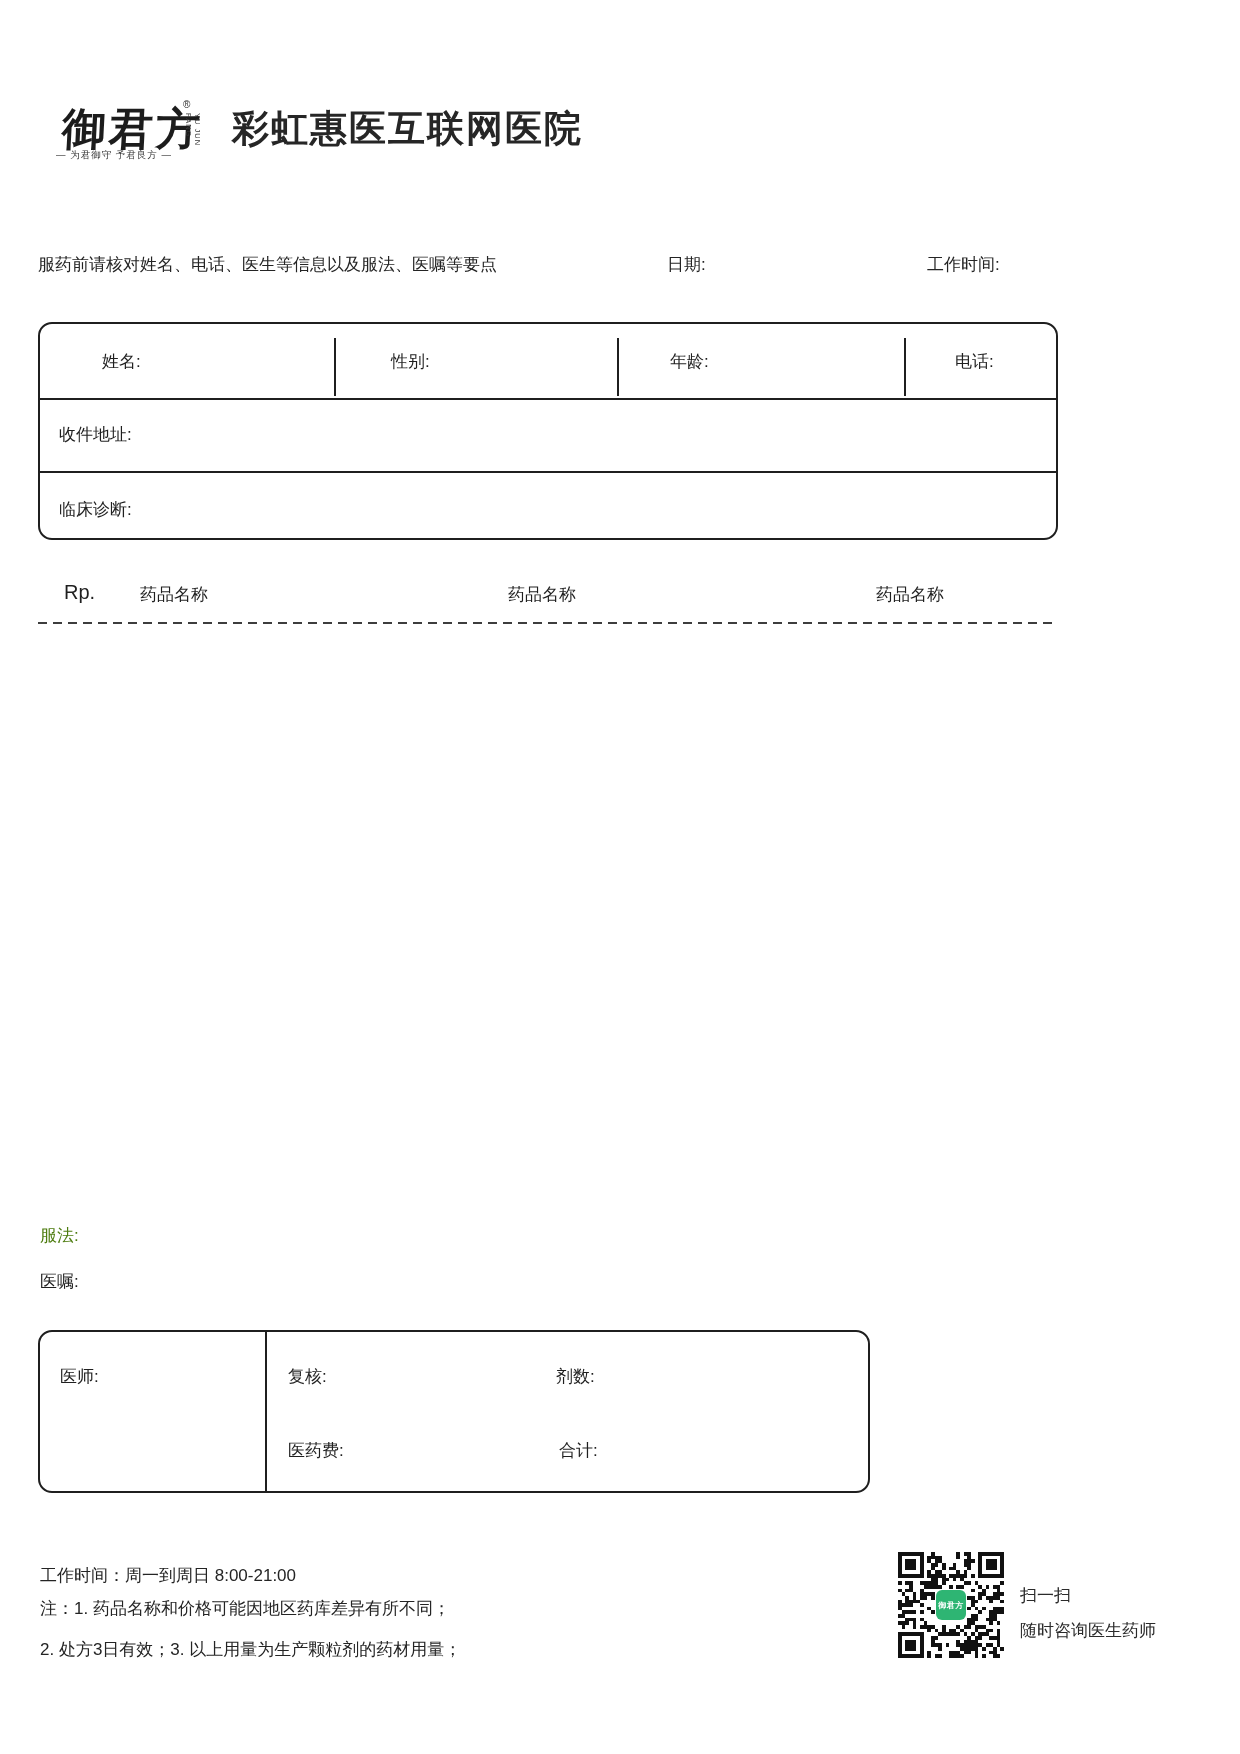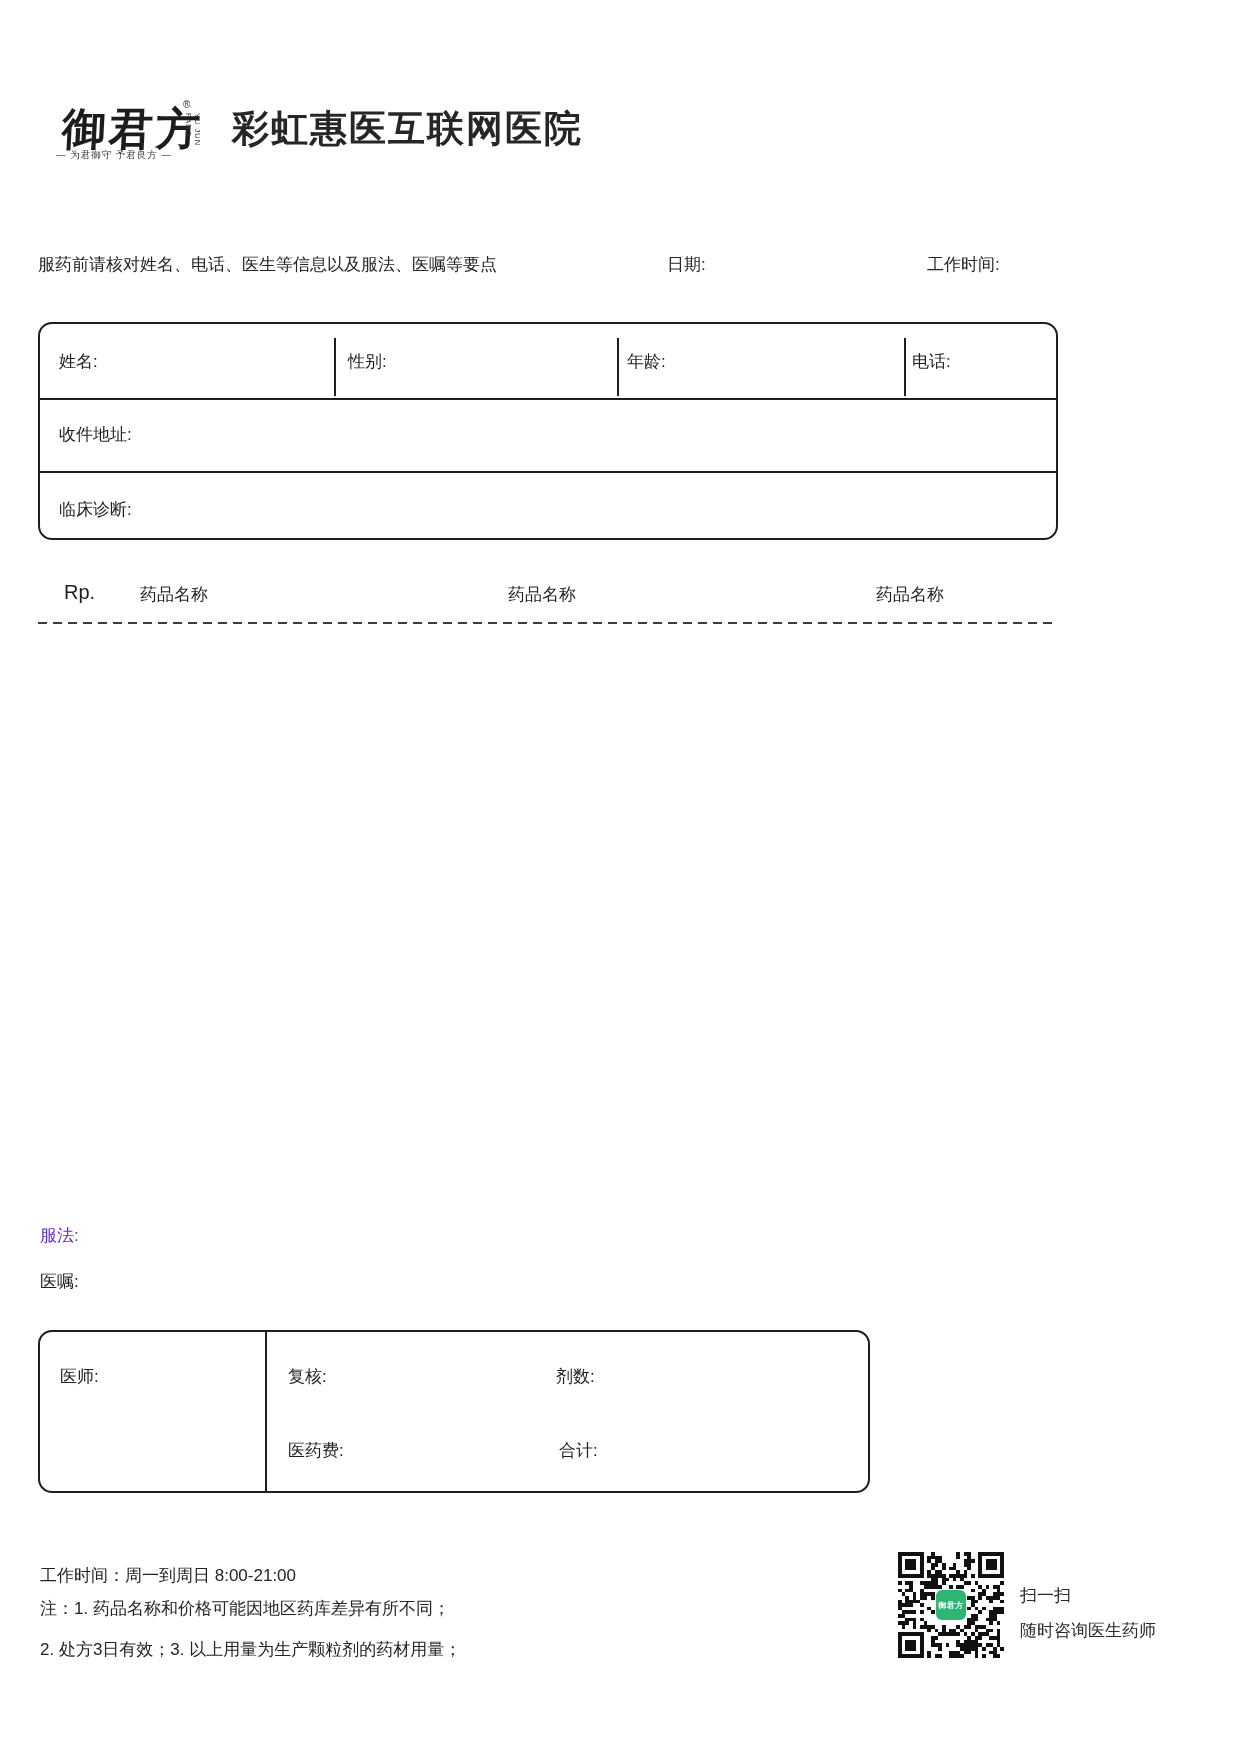--- a/index.html
+++ b/index.html
@@ -35,21 +35,21 @@
   .notice  { left:38px;  top:253px; font-size:17px; color:#242424; }
   .date-lb { left:667px; top:253px; font-size:17px; color:#242424; }
   .rxno-lb { left:927px; top:253px; font-size:17px; color:#242424; }
 
   
   .patient-box {
     left:38px; top:322px; width:1020px; height:218px;
     border:2px solid #1f1f1f; border-radius:14px; background:#fff;
   }
   .p-row1 { position:absolute; left:0; top:0; width:100%; height:74px; }
-  .p-row1 .lb { position:absolute; top:0; height:74px; display:flex; align-items:center; font-size:17px; color:#1f1f1f; }
+  .p-row1 .lb { position:absolute; top:0; height:74px; display:flex; align-items:center; font-size:17px; color:#1f1f1f;margin-left:43px; }
   .p-lb-name   { left:19px;  }
   .p-lb-gender { left:308px; }
   .p-lb-age    { left:587px; }
   .p-lb-phone  { left:872px; }
   .vdiv { position:absolute; top:14px; width:2px; height:58px; background:#1f1f1f; }
   .vd1 { left:294px; } .vd2 { left:577px; } .vd3 { left:864px; }
   .hline1 { position:absolute; left:0; top:74px;  width:100%; border-top:2px solid #1f1f1f; }
   .hline2 { position:absolute; left:0; top:147px; width:100%; border-top:2px solid #1f1f1f; }
   .p-row2 { position:absolute; left:19px; top:76px;  height:69px; display:flex; align-items:center; font-size:17px; color:#1f1f1f; }
   .p-row3 { position:absolute; left:19px; top:149px; height:73px; display:flex; align-items:center; font-size:17px; color:#1f1f1f; }
@@ -58,21 +58,21 @@
   .rp-label   { left:64px;  top:581px; font-size:20px; color:#1f1f1f; }
   .drug-col-1 { left:140px; top:583px; font-size:17px; color:#1f1f1f; }
   .drug-col-2 { left:508px; top:583px; font-size:17px; color:#1f1f1f; }
   .drug-col-3 { left:876px; top:583px; font-size:17px; color:#1f1f1f; }
   .dashed-line {
     left:38px; top:622px; width:1020px; height:2px;
     background:repeating-linear-gradient(90deg,#3d3d3d 0 9px,transparent 9px 15px);
   }
 
   
-  .usage-lb  { left:40px; top:1224px; font-size:17px; color:#6d28d9; }
+  .usage-lb  { left:40px; top:1224px; font-size:17px; color:#4d7c0f; }
   .advice-lb { left:40px; top:1270px; font-size:17px; color:#1f1f1f; }
 
   
   .sign-box {
     left:38px; top:1330px; width:832px; height:163px;
     border:2px solid #1f1f1f; border-radius:14px; background:#fff;
   }
   .sign-vdiv { position:absolute; left:225px; top:0; width:2px; height:100%; background:#1f1f1f; }
   .sign-box .lb { position:absolute; font-size:17px; color:#1f1f1f; }
   .s-physician { left:20px;  top:33px;  }

